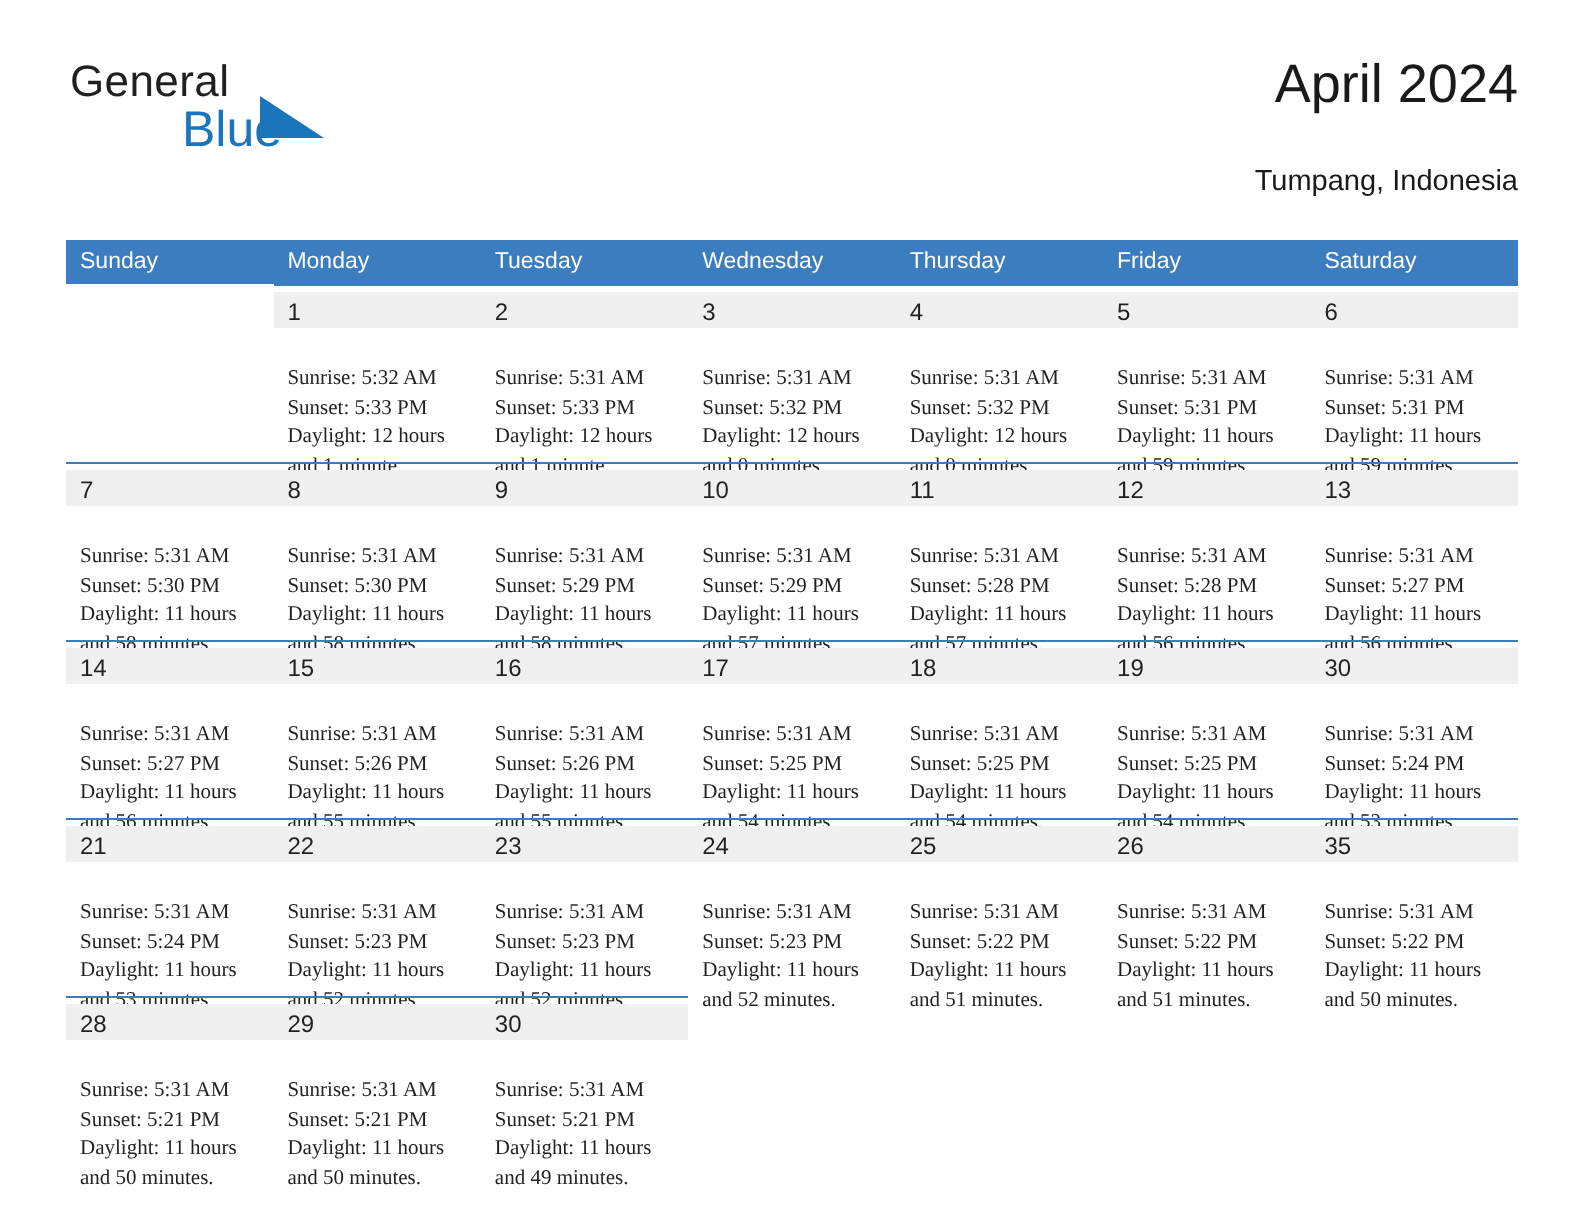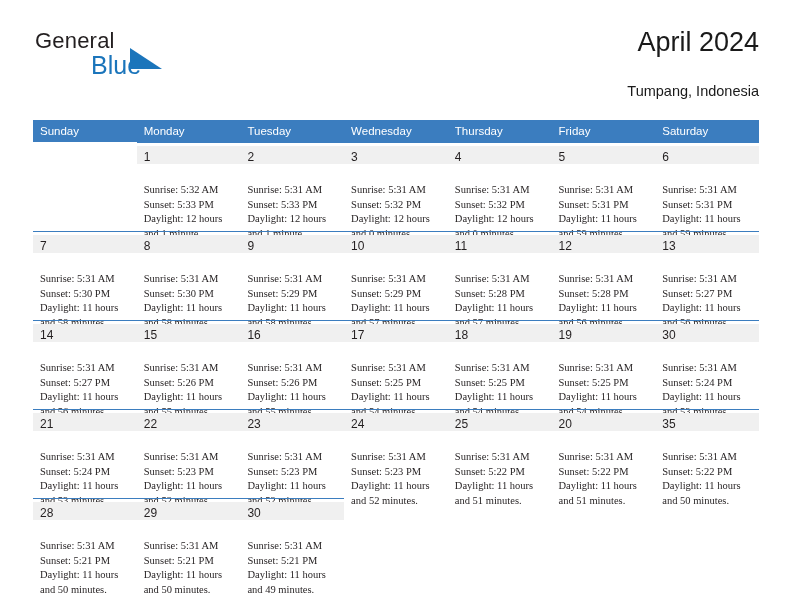--- a/index.html
+++ b/index.html
@@ -463,21 +463,21 @@
               <div class="cell-lines">
                 <div class="cell-line">Sunrise: 5:31 AM</div>
                 <div class="cell-line">Sunset: 5:22 PM</div>
                 <div class="cell-line">Daylight: 11 hours</div>
                 <div class="cell-line">and 51 minutes.</div>
               </div>
             </div>
           </td>
           <td>
             <div class="cell-inner cell-filled">
-              <div class="daynum-band"><span class="daynum">20</span></div>
+              <div class="daynum-band"><span class="daynum">26</span></div>
               <div class="cell-lines">
                 <div class="cell-line">Sunrise: 5:31 AM</div>
                 <div class="cell-line">Sunset: 5:22 PM</div>
                 <div class="cell-line">Daylight: 11 hours</div>
                 <div class="cell-line">and 51 minutes.</div>
               </div>
             </div>
           </td>
           <td>
             <div class="cell-inner cell-filled">

